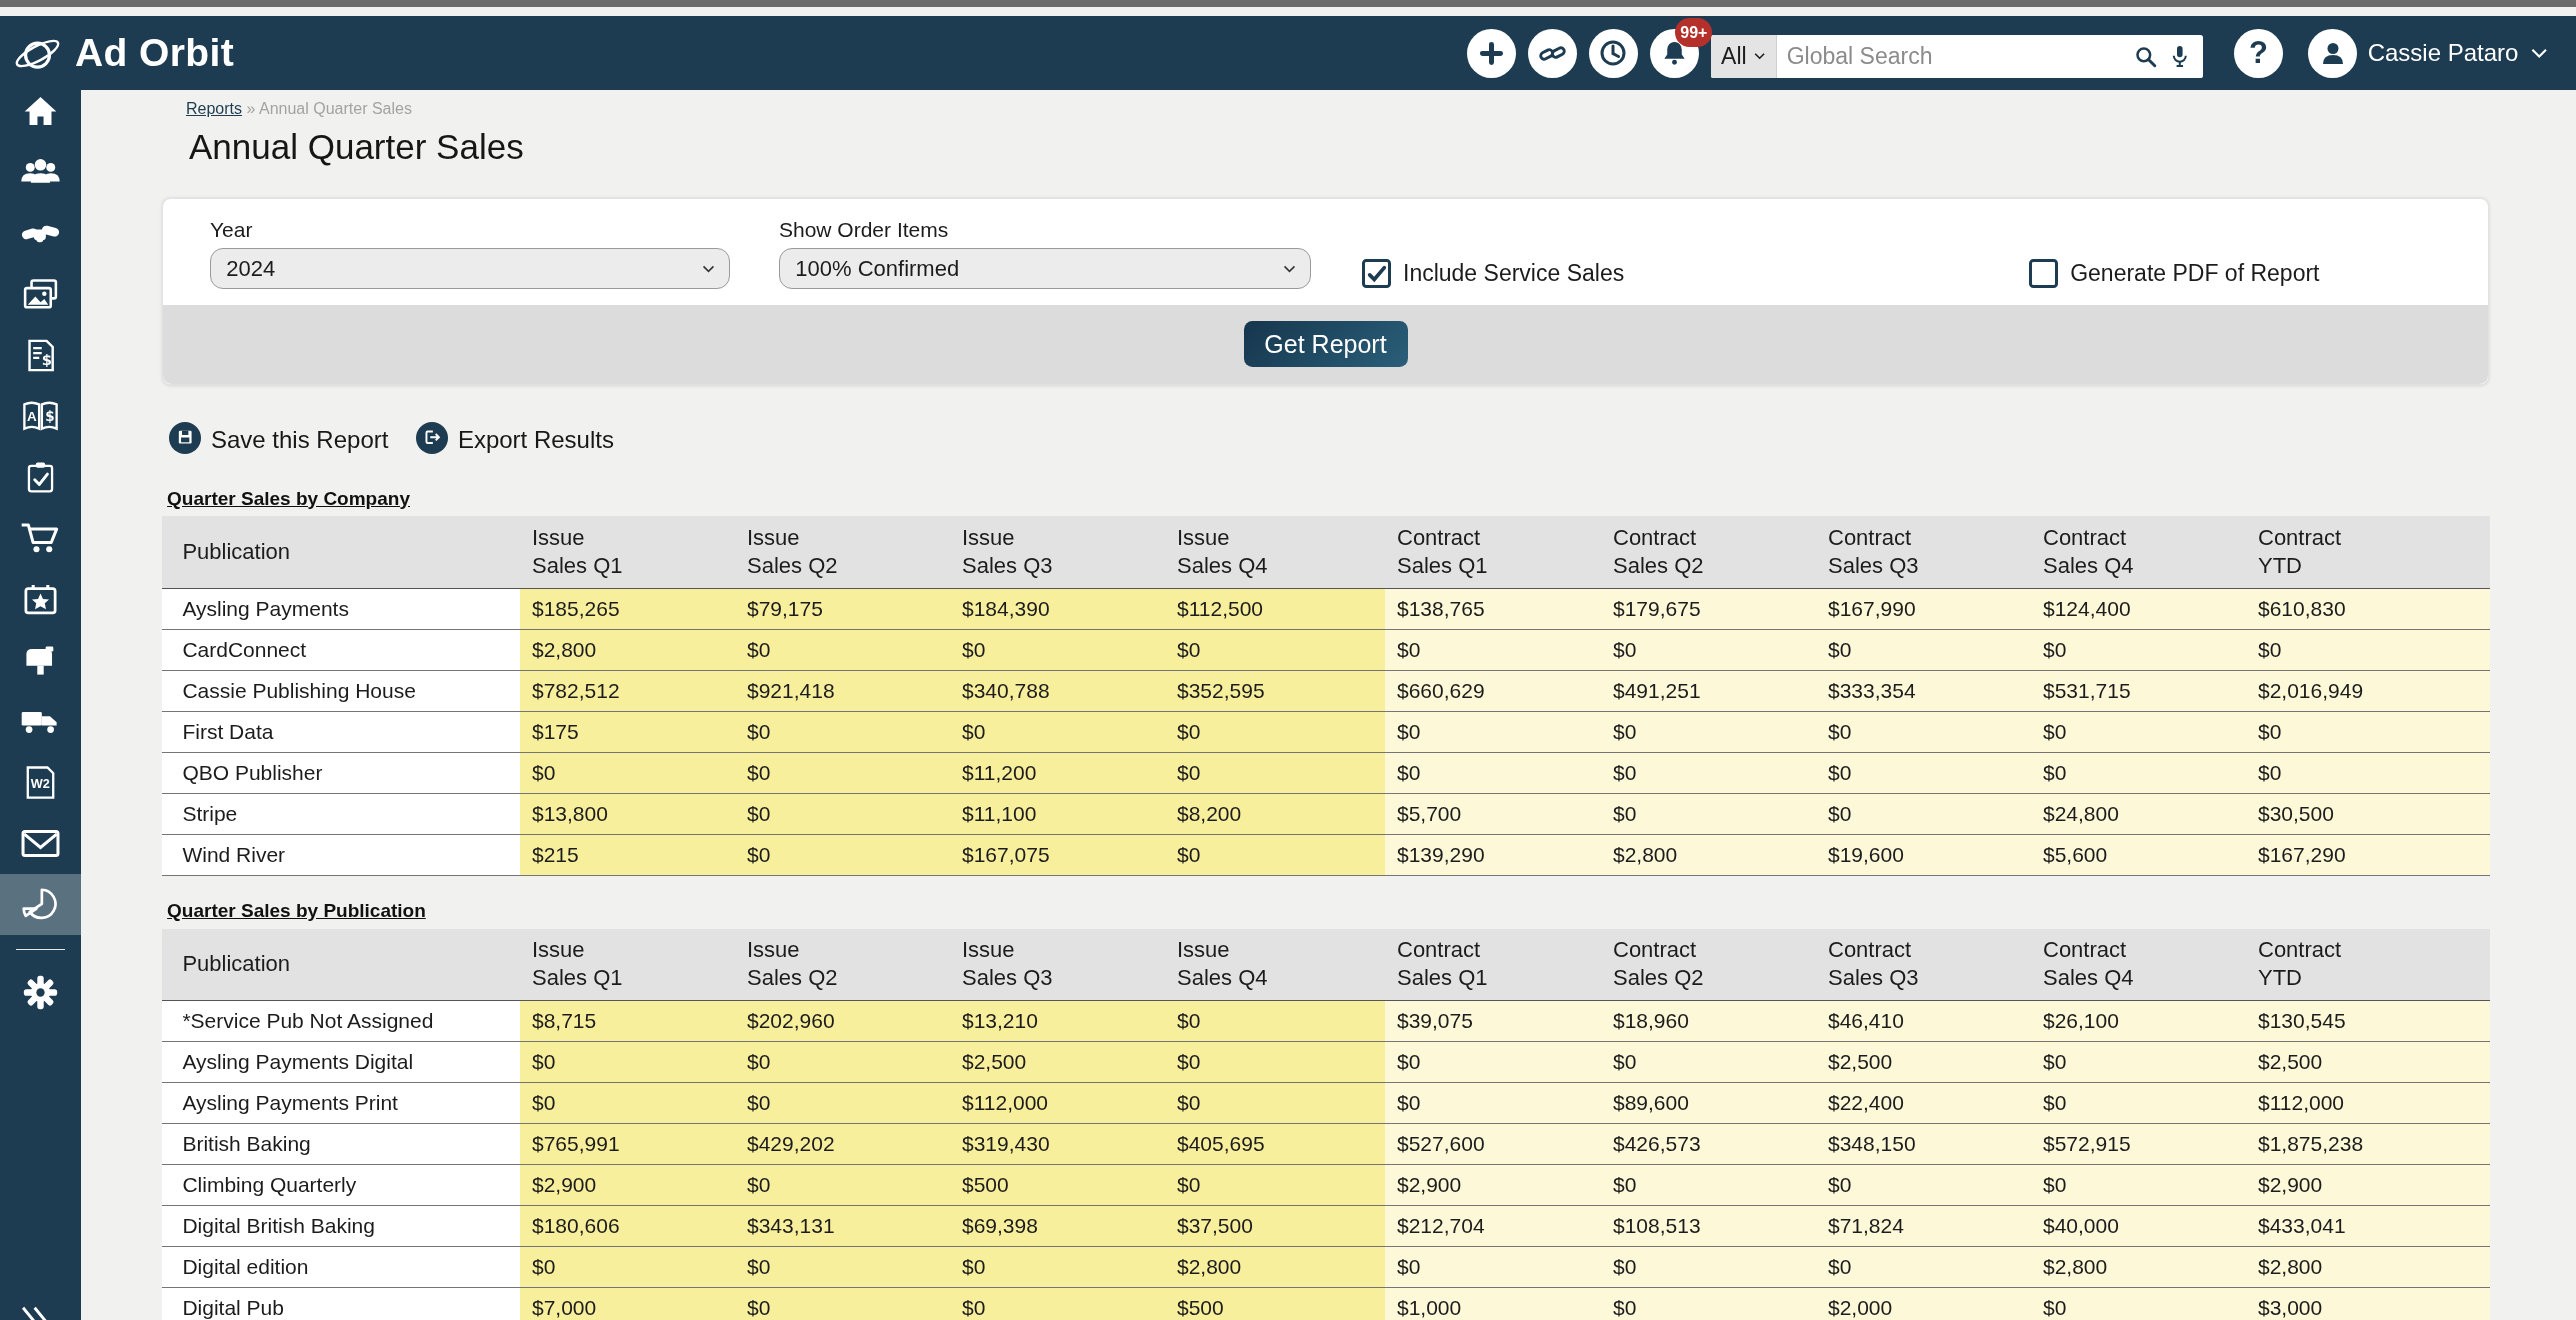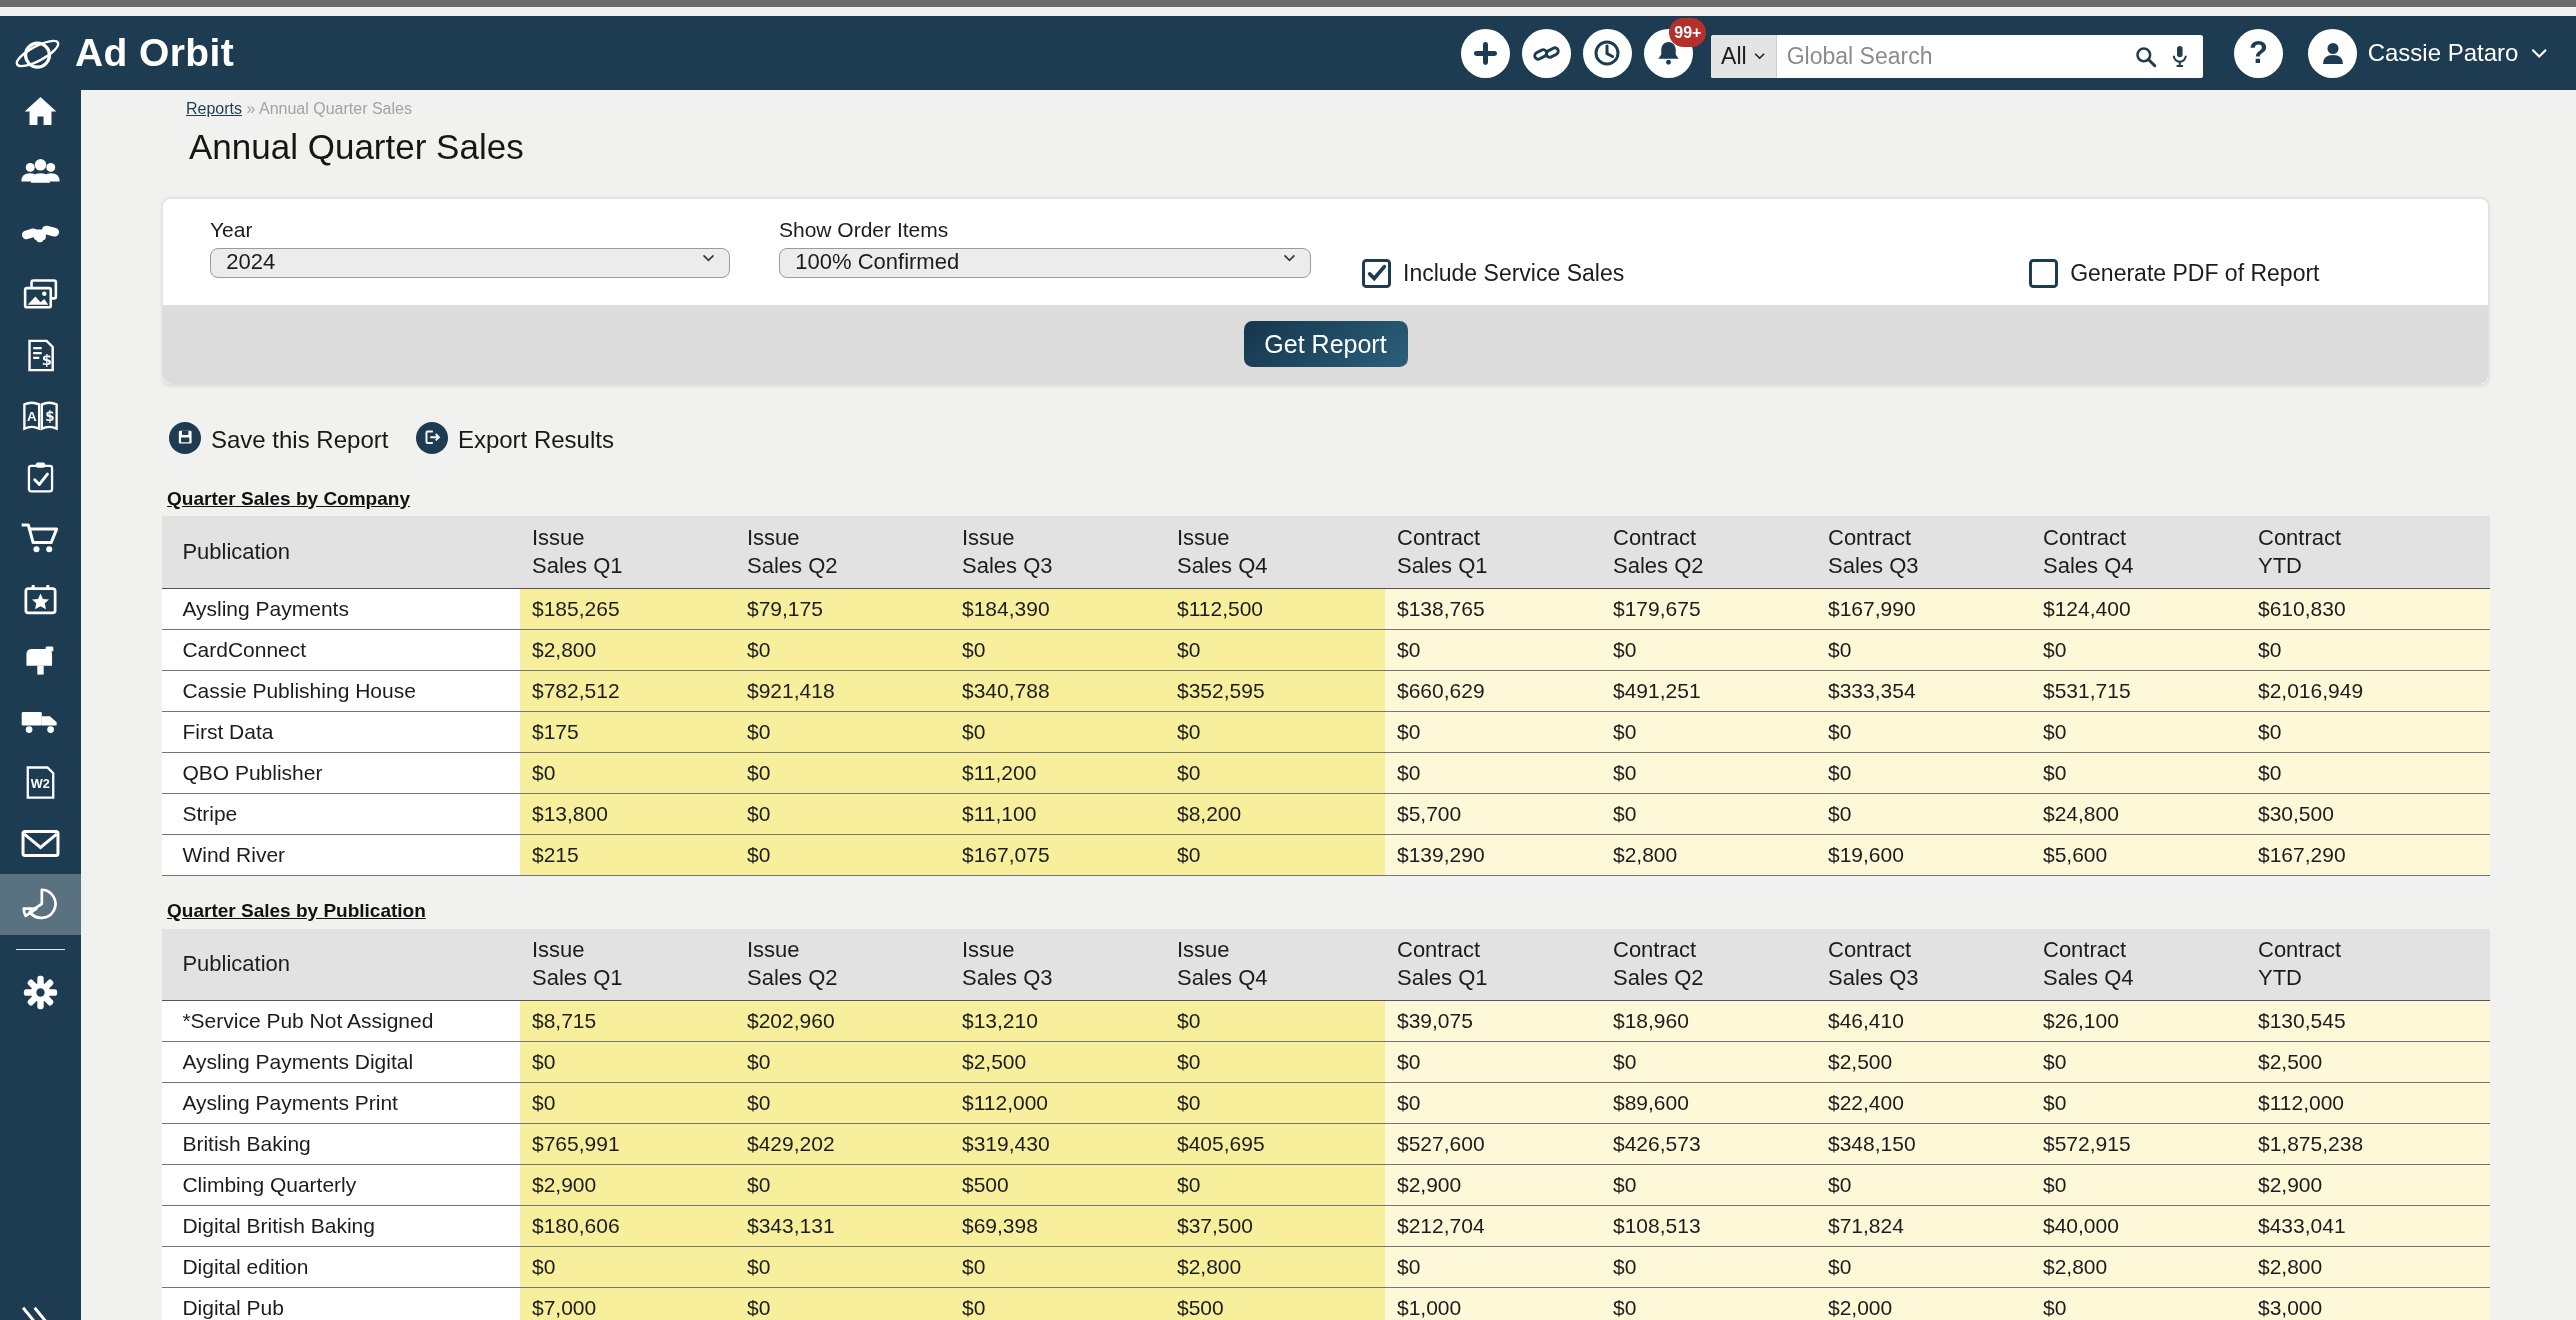--- a/index.html
+++ b/index.html
@@ -10,21 +10,21 @@
   .window-strip { position: absolute; top: 0; left: 0; width: 2576px; height: 6.8px; background: #6b6b6b; z-index: 60; }
 
   
   .topbar { position: absolute; top: 16px; left: 0; width: 2576px; height: 74px; background: #1d3c52; display: flex; align-items: center; z-index: 50; }
   .brand { display: flex; align-items: center; gap: 12px; padding-left: 12px; }
   .brand-word { color: #fff; font-size: 39px; font-weight: 700; letter-spacing: 0.4px; }
   .topbar-right { margin-left: auto; display: flex; align-items: flex-end; gap: 12px; padding-right: 27px; }
   .circle-btn { width: 49px; height: 49px; border-radius: 50%; background: #fff; display: flex; align-items: center; justify-content: center; position: relative; flex: none; cursor: pointer; }
   .circle-btn .qmark { color: #1d3c52; font-size: 31px; font-weight: 700; }
   .badge { position: absolute; top: -10.2px; right: -13.6px; min-width: 36px; height: 29px; background: #b5302b; border-radius: 14.5px; color: #fff; font-size: 16px; font-weight: 700; display: flex; align-items: center; justify-content: center; padding: 0 5.1px; }
-  .search-combo { display: flex; align-items: stretch; height: 43px; background: #fff; border-radius: 2.6px; overflow: hidden; margin-left: 6px; width: 492px; }
+  .search-combo { display: flex; align-items: stretch; height: 43px; background: #fff; border-radius: 2.6px; overflow: hidden; margin-left: 0; width: 492px; }
   .scope-select { background: #e4e4e4; display: flex; align-items: center; gap: 5.1px; padding: 0 8.5px 0 10.2px; font-size: 23px; color: #1c1c1c; cursor: pointer; border-right: 0.9px solid #cfcfcf; }
   .search-field { flex: 1; display: flex; align-items: center; padding: 0 10.2px; gap: 8.5px; }
   .search-input { flex: 1; border: none; outline: none; font-size: 23px; color: #1c1c1c; font-family: inherit; background: transparent; }
   .search-input::placeholder { color: #8b8b8b; }
   .user-chunk { display: flex; align-items: center; gap: 10.2px; margin-left: 13.6px; cursor: pointer; }
   .user-name { color: #fff; font-size: 24px; }
 
   
   .sidebar { position: absolute; top: 81px; left: 0; width: 81px; height: 1239px; background: #1d3c52; z-index: 40; display: flex; flex-direction: column; align-items: center; }
   .side-item { width: 81px; height: 61px; display: flex; align-items: center; justify-content: center; cursor: pointer; flex: none; }
@@ -39,21 +39,21 @@
   .breadcrumb { margin-top: 19px; padding-left: 24px; font-size: 16px; }
   .breadcrumb a { color: #1d3c52; text-decoration: underline; cursor: pointer; }
   .breadcrumb .sep, .breadcrumb .cur { color: #a3a3a3; }
   .page-title { margin-top: 8.5px; padding-left: 27px; font-size: 35px; font-weight: 500; color: #161616; }
 
   
   .filter-card { margin-top: 31px; height: 187px; background: #fff; border: 0.9px solid #e2e2e2; border-radius: 8.5px; box-shadow: 0 0.9px 3.4px rgba(0,0,0,0.12); position: relative; }
   .filter-row { display: flex; padding: 19px 0 0 47px; }
   .field { display: flex; flex-direction: column; }
   .field-label { font-size: 21px; color: #1c1c1c; margin-bottom: 6.8px; }
-  .fake-select { height: 30px; background: #ececec; border: 0.9px solid #9a9a9a; border-radius: 8px; display: flex; justify-content: space-between; padding: 0 12px 0 15.3px; font-size: 22px; cursor: pointer; }
+  .fake-select { height: 41px; background: #ececec; border: 0.9px solid #9a9a9a; border-radius: 13px; display: flex; align-items: center; justify-content: space-between; padding: 0 12px 0 15.3px; font-size: 22px; cursor: pointer; }
   .sel-year { width: 520px; }
   .sel-order { width: 532px; margin-left: 49px; }
   .checks { display: flex; align-items: center; margin: 41px 0 0 51px; }
   .checkline { display: flex; align-items: center; gap: 12px; cursor: pointer; }
   .checkline + .checkline { margin-left: 405px; }
   .checkbox { width: 29px; height: 29px; border: 3px solid #1d3c52; border-radius: 4.3px; background: #fff; display: flex; align-items: center; justify-content: center; }
   .checkbox svg { visibility: hidden; }
   .checkbox.checked svg { visibility: visible; }
   .check-label { font-size: 23px; }
   .card-strip { position: absolute; left: 0; right: 0; bottom: 0; height: 79px; background: #dcdcdc; border-radius: 0 0 8.5px 8.5px; display: flex; align-items: center; justify-content: center; }

